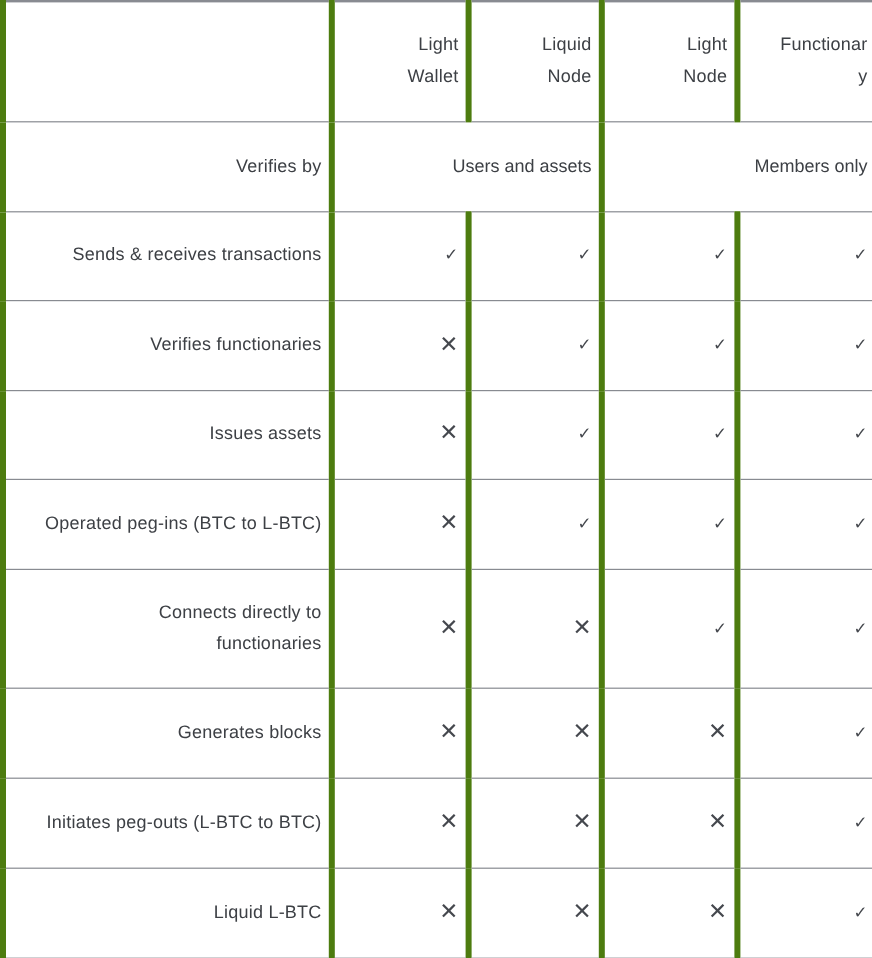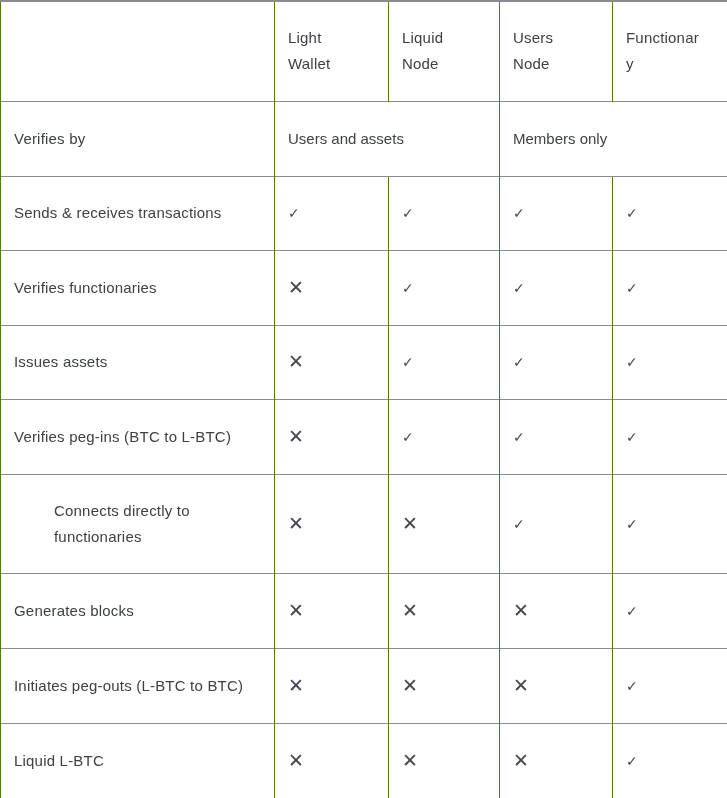--- a/index.html
+++ b/index.html
@@ -14,23 +14,23 @@
     border-collapse: collapse;
     table-layout: fixed;
     width: 727px;
     background: #ffffff;
     font-family: "Liberation Sans", "DejaVu Sans", sans-serif;
     color: #3d4045;
   }
   table.compare th,
   table.compare td {
     border-top: 1px solid #888b91;
-    border-left: 1px solid #4d7c0f;
+    border-left: 5px solid #4d7c0f;
     vertical-align: middle;
-    text-align: left;
+    text-align: right;
     padding: 0 6px 0 13px;
     font-size: 15px;
     line-height: 26px;
     font-weight: normal;
     overflow: hidden;
   }
   table.compare tr:first-child th {
     border-top: 2px solid #888b91;
   }
   table.compare tr:last-child th,
@@ -88,21 +88,21 @@
   <tbody>
         <tr style="height:100px">
     <th></th>
     <th class="hdr">
       <span class="hdr-text">Light Wallet</span>
     </th>
     <th class="hdr">
       <span class="hdr-text">Liquid Node</span>
     </th>
     <th class="hdr">
-      <span class="hdr-text">Users Node</span>
+      <span class="hdr-text">Light Node</span>
     </th>
     <th class="hdr">
       <span class="hdr-text break-word">Functionary</span>
     </th>
   </tr>
 
   <tr style="height:75px">
     <th class="row-label">Verifies by</th>
     <td class="group-cell" colspan="2">Users and assets</td>
     <td class="group-cell" colspan="2">Members only</td>
@@ -126,21 +126,21 @@
 
   <tr style="height:74px">
     <th class="row-label">Issues assets</th>
     <td><span class="mark mark-cross">✕</span></td>
     <td><span class="mark mark-check">✓</span></td>
     <td><span class="mark mark-check">✓</span></td>
     <td><span class="mark mark-check">✓</span></td>
   </tr>
 
   <tr style="height:75px">
-    <th class="row-label">Verifies peg-ins (BTC to L-BTC)</th>
+    <th class="row-label">Operated peg-ins (BTC to L-BTC)</th>
     <td><span class="mark mark-cross">✕</span></td>
     <td><span class="mark mark-check">✓</span></td>
     <td><span class="mark mark-check">✓</span></td>
     <td><span class="mark mark-check">✓</span></td>
   </tr>
 
   <tr style="height:99px">
     <th class="row-label"><span class="label-wrap">Connects directly to functionaries</span></th>
     <td><span class="mark mark-cross">✕</span></td>
     <td><span class="mark mark-cross">✕</span></td>

